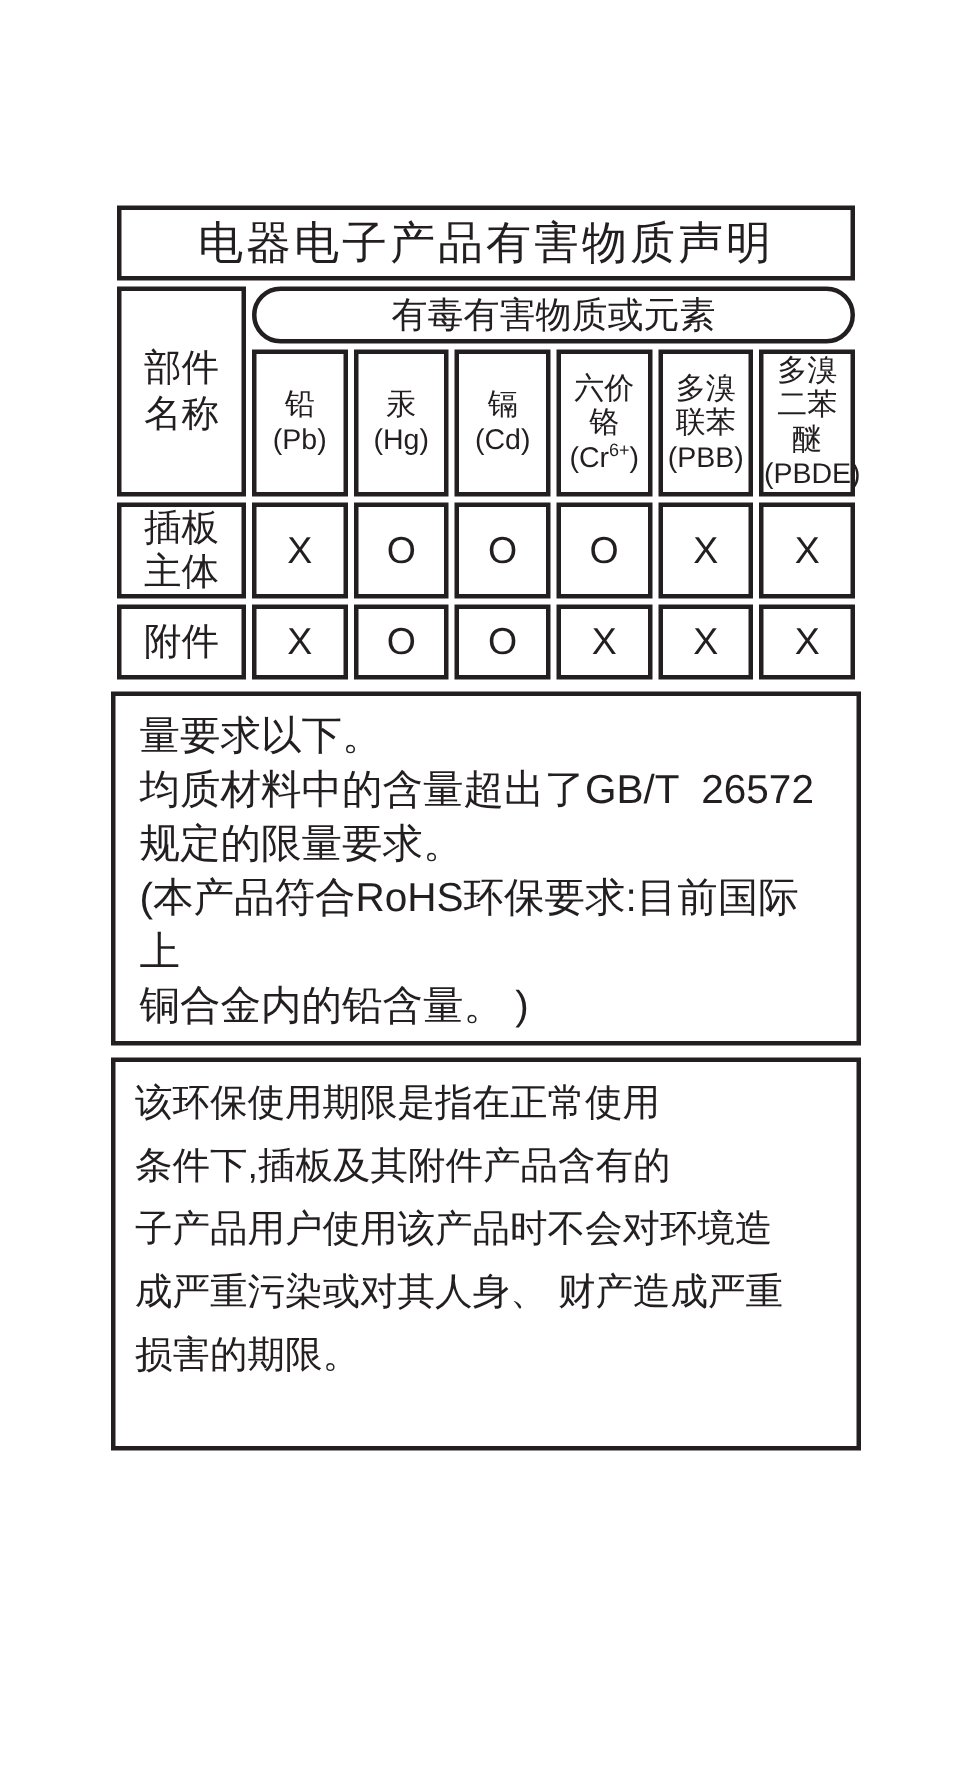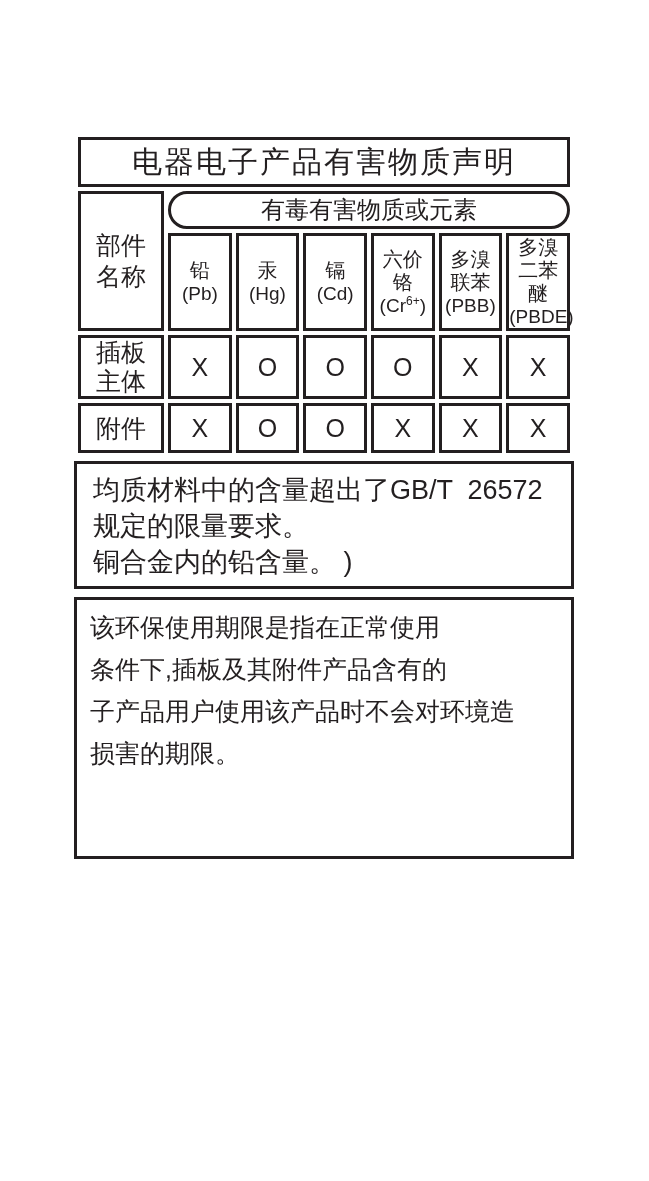--- a/index.html
+++ b/index.html
@@ -118,26 +118,29 @@
           <td class="row-val">O</td>
           <td class="row-val">O</td>
           <td class="row-val">X</td>
           <td class="row-val">X</td>
           <td class="row-val">X</td>
         </tr>
       </tbody>
     </table>
 
     <div class="notes">
+      <div class="note-line">量要求以下。</div>
       <div class="note-line">均质材料中的含量超出了GB/T  26572</div>
       <div class="note-line">规定的限量要求。</div>
+      <div class="note-line">(本产品符合RoHS环保要求:目前国际上</div>
       <div class="note-line">铜合金内的铅含量。 )</div>
     </div>
 
     <div class="epup">
       <div class="epup-line">该环保使用期限是指在正常使用</div>
       <div class="epup-line">条件下,插板及其附件产品含有的</div>
       <div class="epup-line">子产品用户使用该产品时不会对环境造</div>
+      <div class="epup-line">成严重污染或对其人身、 财产造成严重</div>
       <div class="epup-line">损害的期限。</div>
     </div>
 
   </div>
 </div>
 
 </body></html>

